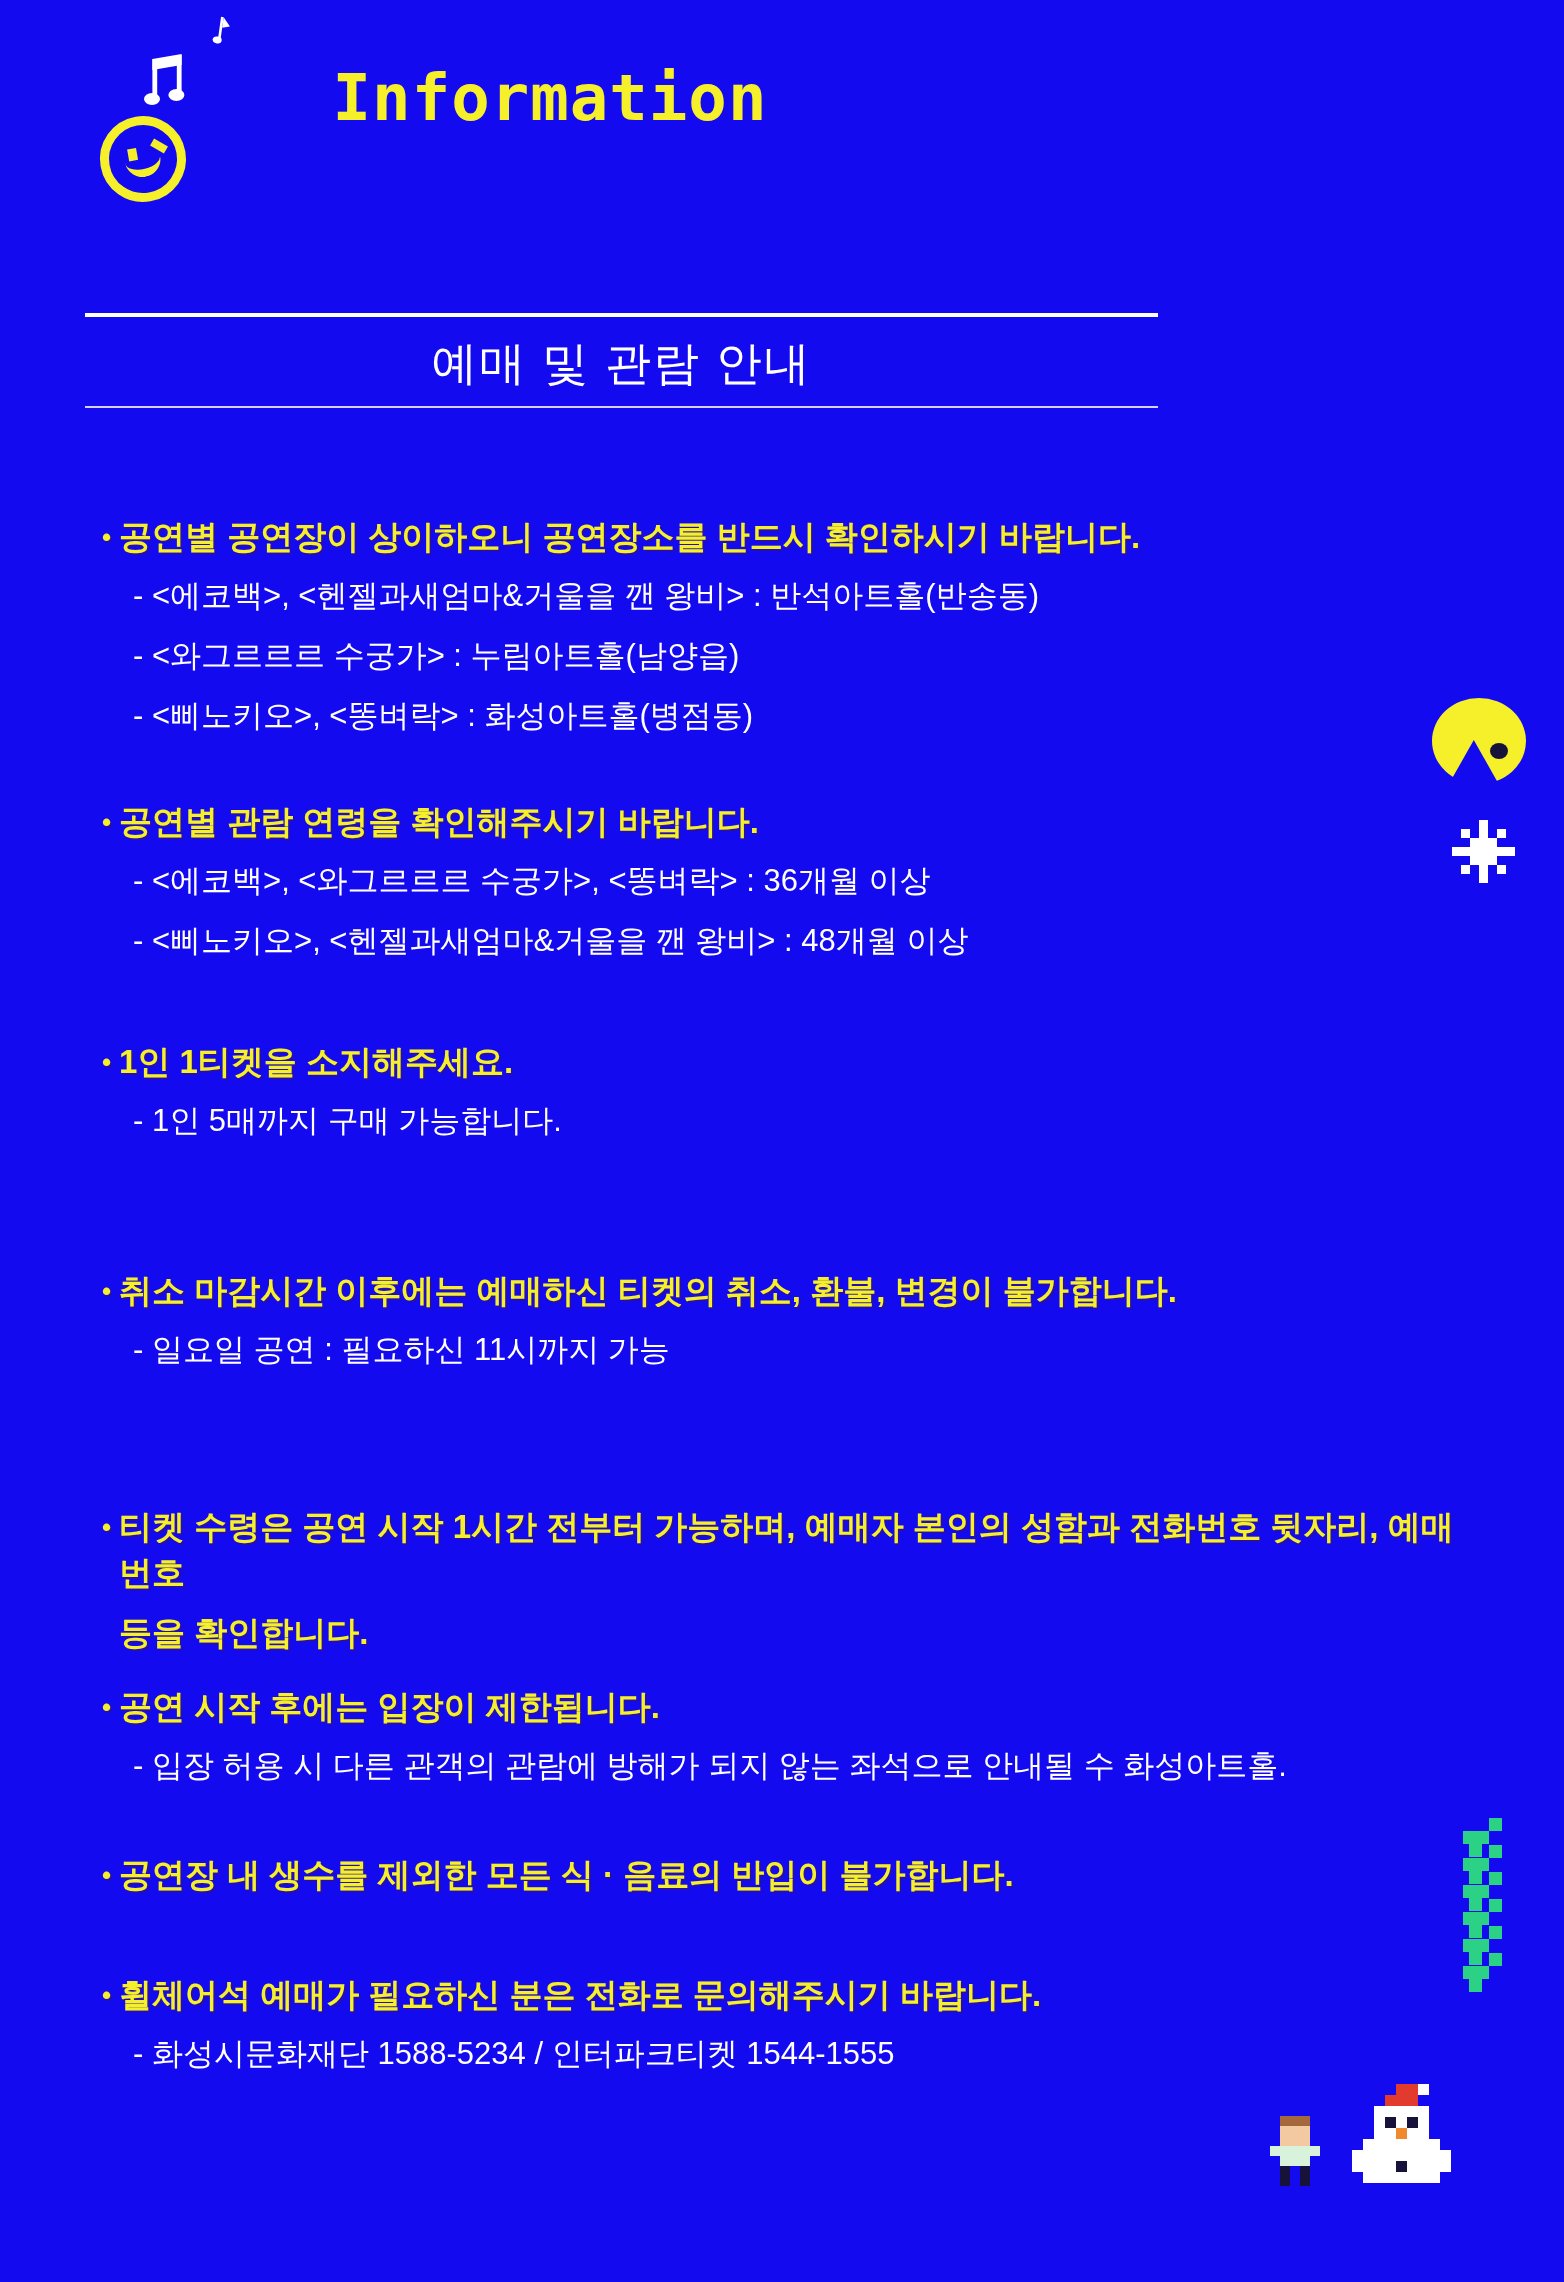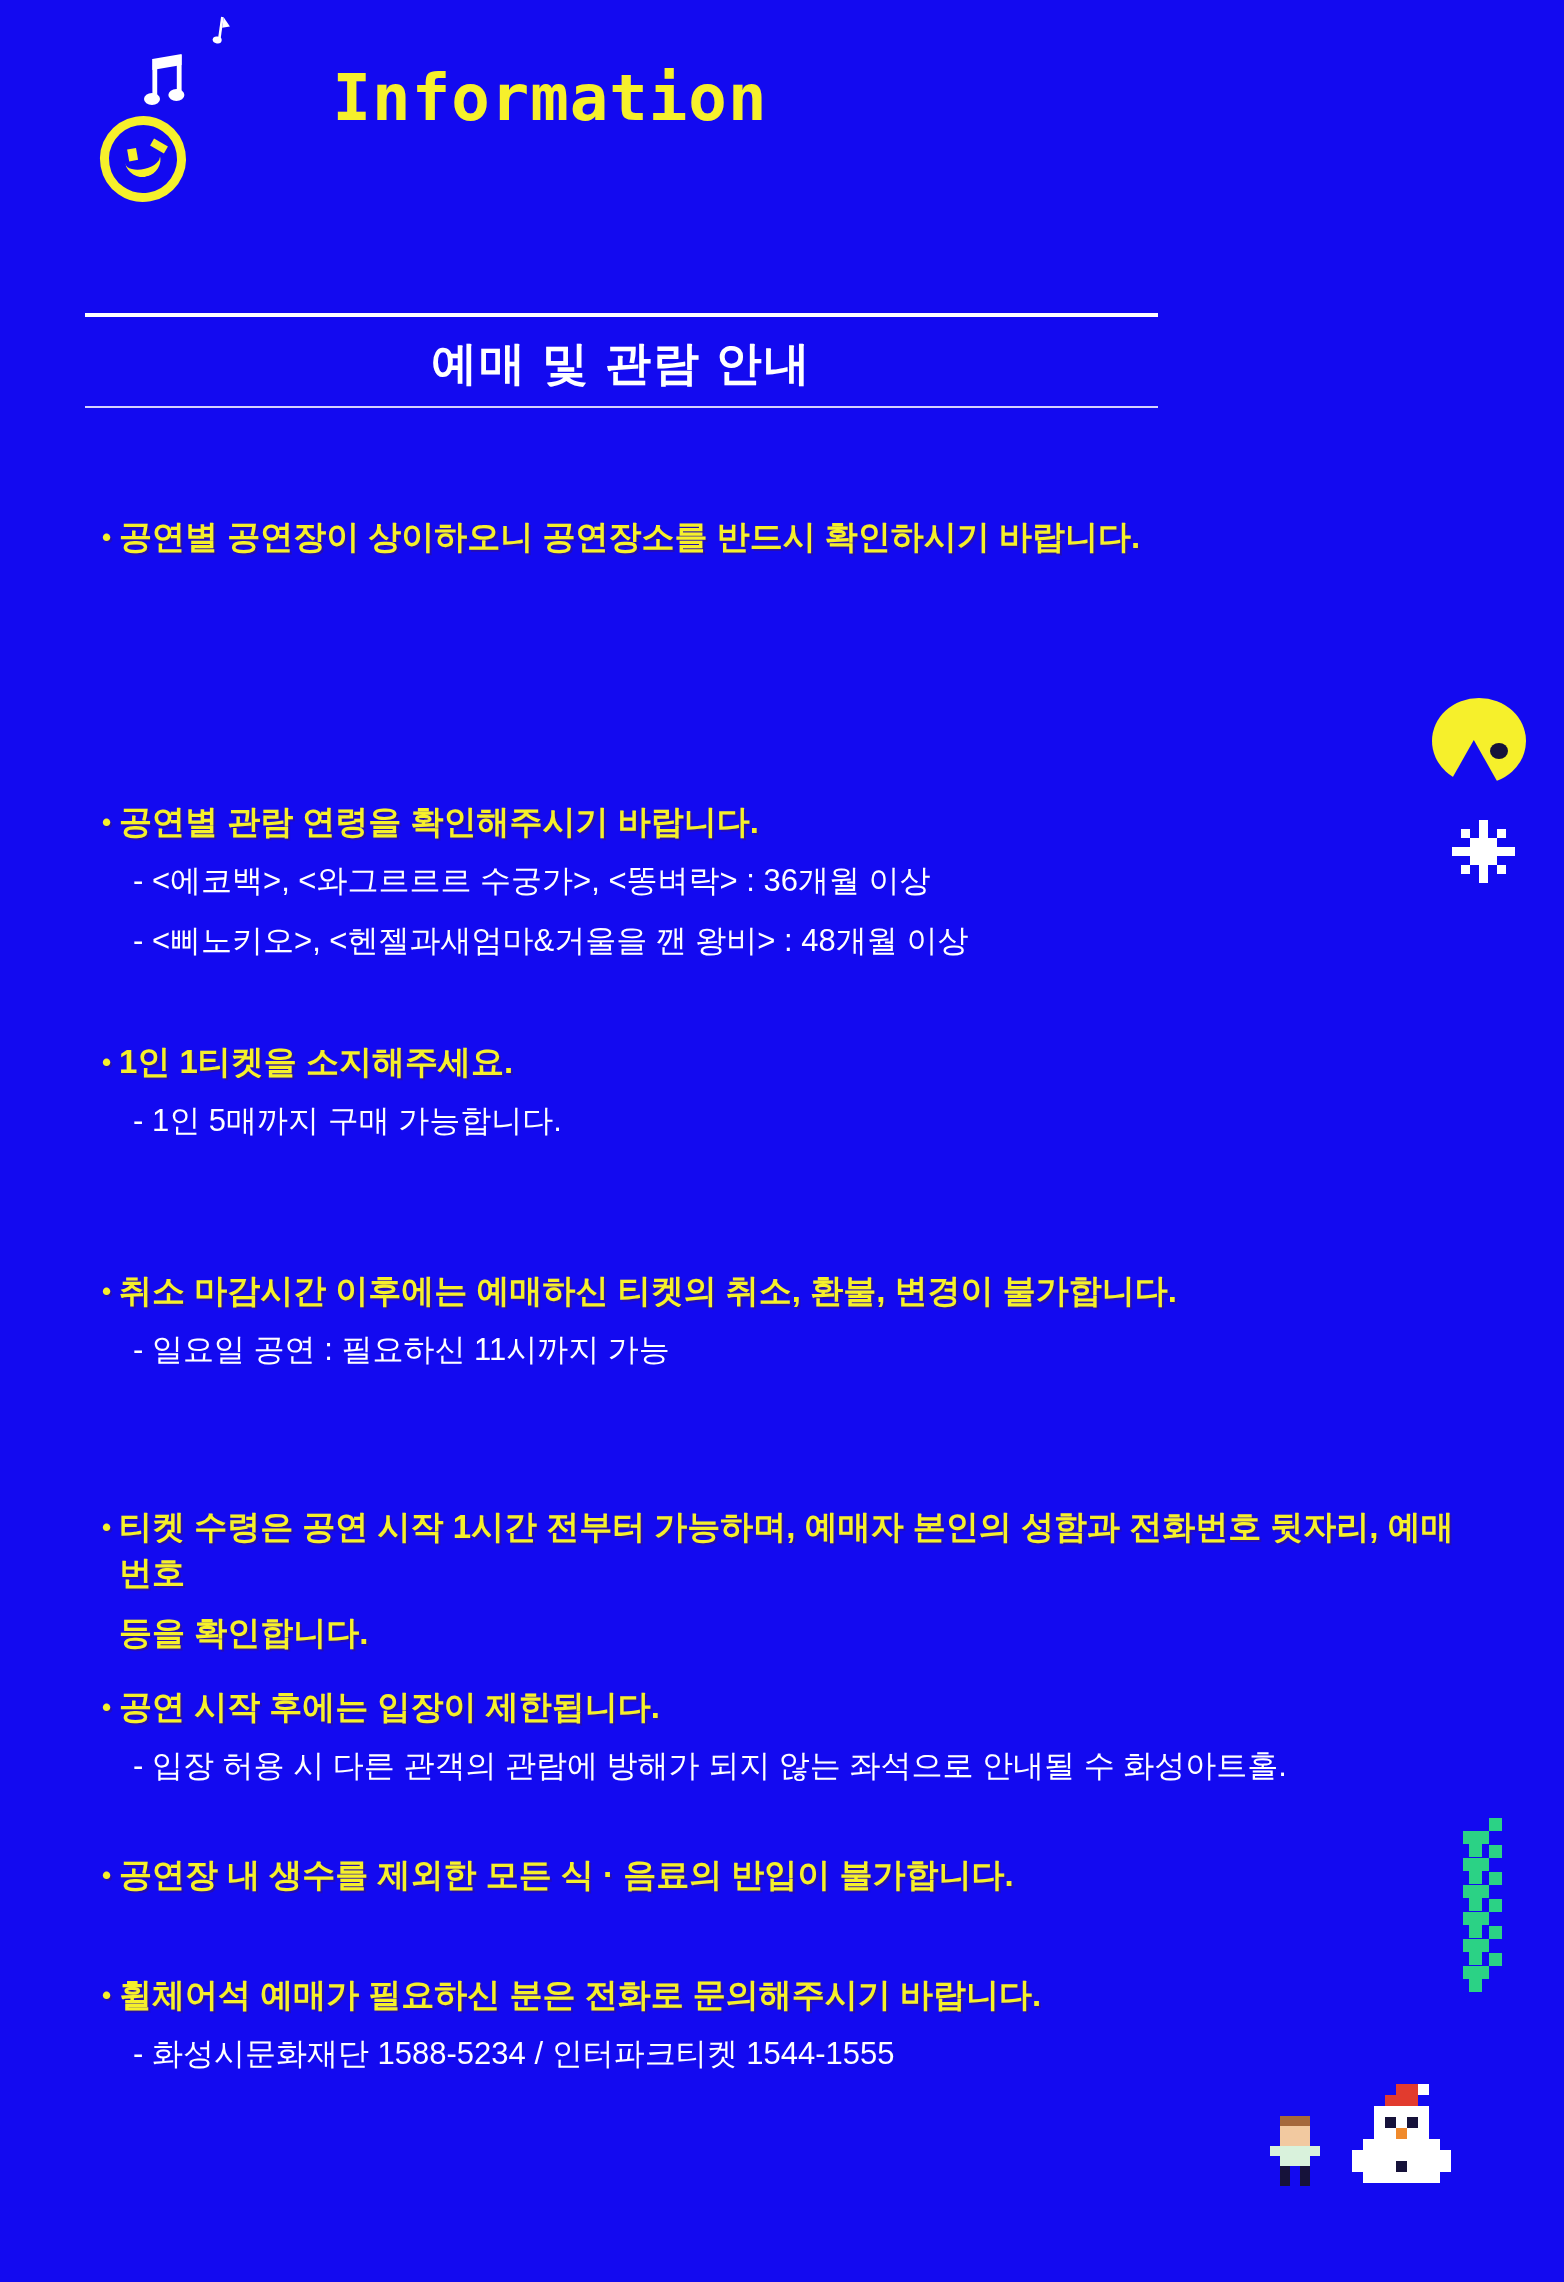--- a/index.html
+++ b/index.html
@@ -37,21 +37,21 @@
   
   .info-title{
     position:absolute;left:0;top:62px;width:1090px;text-align:center;
     font-family:"DejaVu Sans Mono",monospace;font-weight:bold;
     font-size:64px;line-height:72px;color:var(--yellow);letter-spacing:1px;padding-left:10px;
   }
   .subtitle-band{position:absolute;left:85px;top:313px;width:1073px;}
   .line-top{height:4px;background:var(--white);}
   .line-bottom{height:2px;background:rgba(255,255,255,.82);}
   .subtitle{
-    text-align:center;color:var(--white);font-weight:bold;
+    text-align:center;color:var(--white);font-weight:normal;
     font-size:46px;line-height:56px;padding:18px 0 15px 0;letter-spacing:2px;
   }
   
   .section{position:absolute;left:102px;width:1360px;}
   .heading{
     display:grid;grid-template-columns:17px 1fr;align-items:start;
     color:var(--yellow);font-weight:bold;font-size:33px;line-height:46px;
     text-shadow:2px 2px 0 rgba(90,30,0,.28);
   }
   .bullet{font-size:26px;line-height:46px;}
@@ -147,20 +147,25 @@
     <div class="line-top"></div>
     <div class="subtitle">예매 및 관람 안내</div>
     <div class="line-bottom"></div>
   </div>
 
   <div class="section" style="top:514px">
     <div class="heading">
       <span class="bullet">•</span>
       <span>공연별 공연장이 상이하오니 공연장소를 반드시 확인하시기 바랍니다.</span>
     </div>
+    <div class="items">
+      <div class="item">- &lt;에코백&gt;, &lt;헨젤과새엄마&amp;거울을 깬 왕비&gt; : 반석아트홀(반송동)</div>
+      <div class="item">- &lt;와그르르르 수궁가&gt; : 누림아트홀(남양읍)</div>
+      <div class="item">- &lt;삐노키오&gt;, &lt;똥벼락&gt; : 화성아트홀(병점동)</div>
+    </div>
   </div>
 
   <div class="section" style="top:799px">
     <div class="heading">
       <span class="bullet">•</span>
       <span>공연별 관람 연령을 확인해주시기 바랍니다.</span>
     </div>
     <div class="items">
       <div class="item">- &lt;에코백&gt;, &lt;와그르르르 수궁가&gt;, &lt;똥벼락&gt; : 36개월 이상</div>
       <div class="item">- &lt;삐노키오&gt;, &lt;헨젤과새엄마&amp;거울을 깬 왕비&gt; : 48개월 이상</div>

